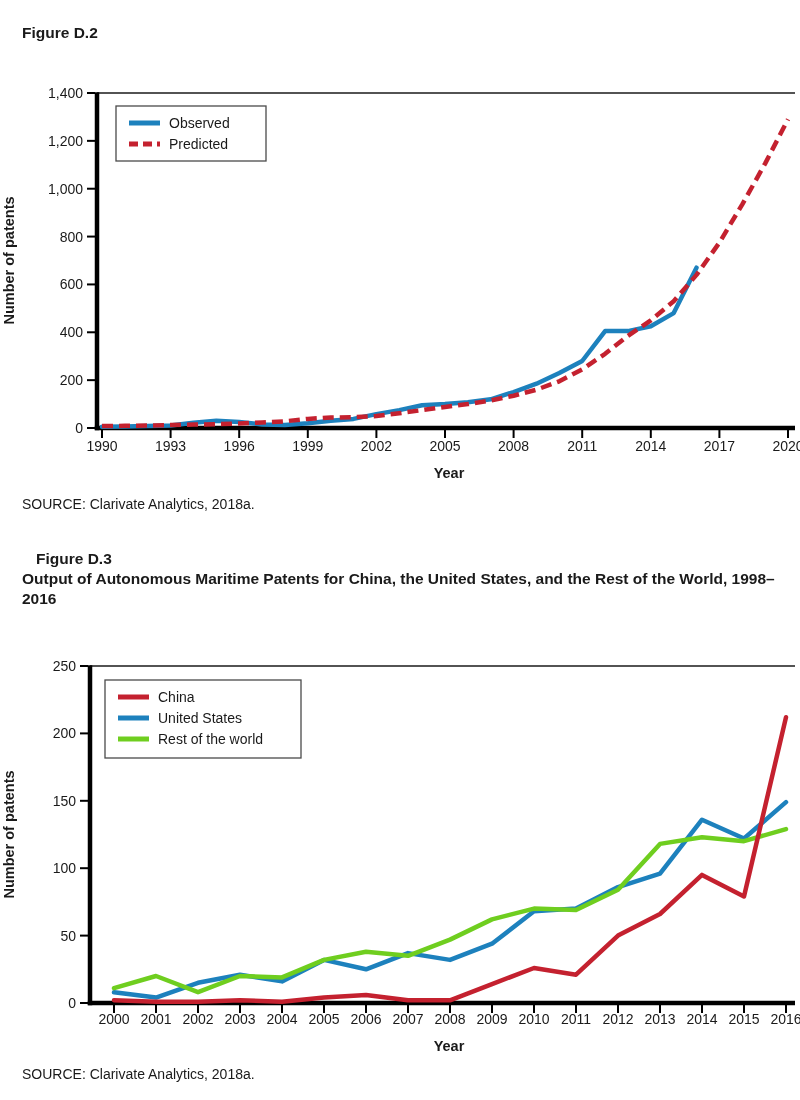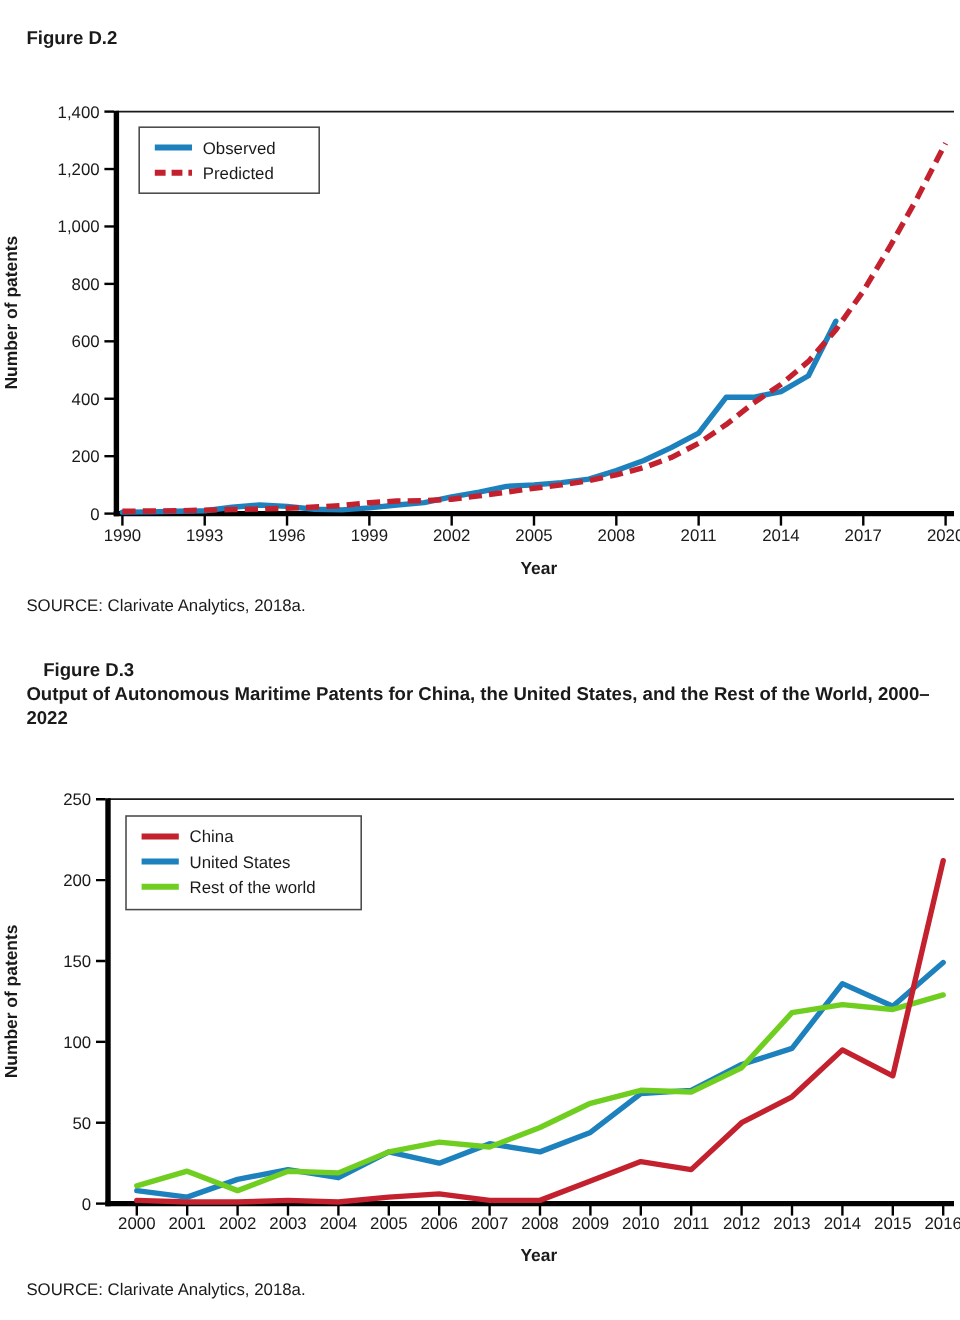--- a/index.html
+++ b/index.html
@@ -74,21 +74,21 @@
       <polyline points="102.0,341.1 124.9,340.8 147.7,340.6 170.6,340.1 193.5,339.6 216.3,339.2 239.2,338.5 262.1,337.5 284.9,336.3 307.8,333.9 330.7,332.5 353.5,332.2 376.4,331.0 399.3,328.2 422.1,325.1 445.0,321.9 467.9,319.1 490.7,315.5 513.6,310.7 536.5,304.7 559.3,296.3 582.2,284.4 605.1,268.8 627.9,250.9 650.8,235.3 673.7,216.2 696.5,189.9 719.4,157.6 742.3,119.3 765.1,78.6 788.0,34.3" fill="none" stroke="#c4212f" stroke-width="4.5" stroke-linejoin="round" stroke-linecap="butt" stroke-dasharray="11,6"></polyline>
       <rect x="116" y="21" width="150" height="55" fill="#fff" stroke="#4a4a4a" stroke-width="1.3"></rect>
       <line x1="129" y1="38" x2="160" y2="38" stroke="#1d81bd" stroke-width="5"></line>
       <text x="169" y="43" class="legend-text">Observed</text>
       <line x1="129" y1="59" x2="160" y2="59" stroke="#c4212f" stroke-width="5" stroke-dasharray="9,5"></line>
       <text x="169" y="64" class="legend-text">Predicted</text>
     </svg>
   <div class="source" id="s1">SOURCE: Clarivate Analytics, 2018a.</div>
 
   <div class="fig-label" id="f2-label">Figure D.3</div>
-  <div class="fig-title" id="f2-title">Output of Autonomous Maritime Patents for China, the United States, and the Rest of the World, 2000–2022</div>
+  <div class="fig-title" id="f2-title">Output of Autonomous Maritime Patents for China, the United States, and the Rest of the World, 1998–2016</div>
   <svg id="svg-d3" width="800" height="414">
       <line x1="90" y1="18" x2="795" y2="18" stroke="#1a1a1a" stroke-width="1.4"></line>
       <line x1="90" y1="17.3" x2="90" y2="357.2" stroke="#000" stroke-width="4.5"></line>
       <line x1="87.8" y1="355" x2="795" y2="355" stroke="#000" stroke-width="4.5"></line>
       <line x1="80" y1="355" x2="88" y2="355" stroke="#000" stroke-width="2"></line>
       <text x="76" y="360" text-anchor="end" class="tick-label">0</text>
       <line x1="80" y1="287.6" x2="88" y2="287.6" stroke="#000" stroke-width="2"></line>
       <text x="76" y="292.6" text-anchor="end" class="tick-label">50</text>
       <line x1="80" y1="220.2" x2="88" y2="220.2" stroke="#000" stroke-width="2"></line>
       <text x="76" y="225.2" text-anchor="end" class="tick-label">100</text>

